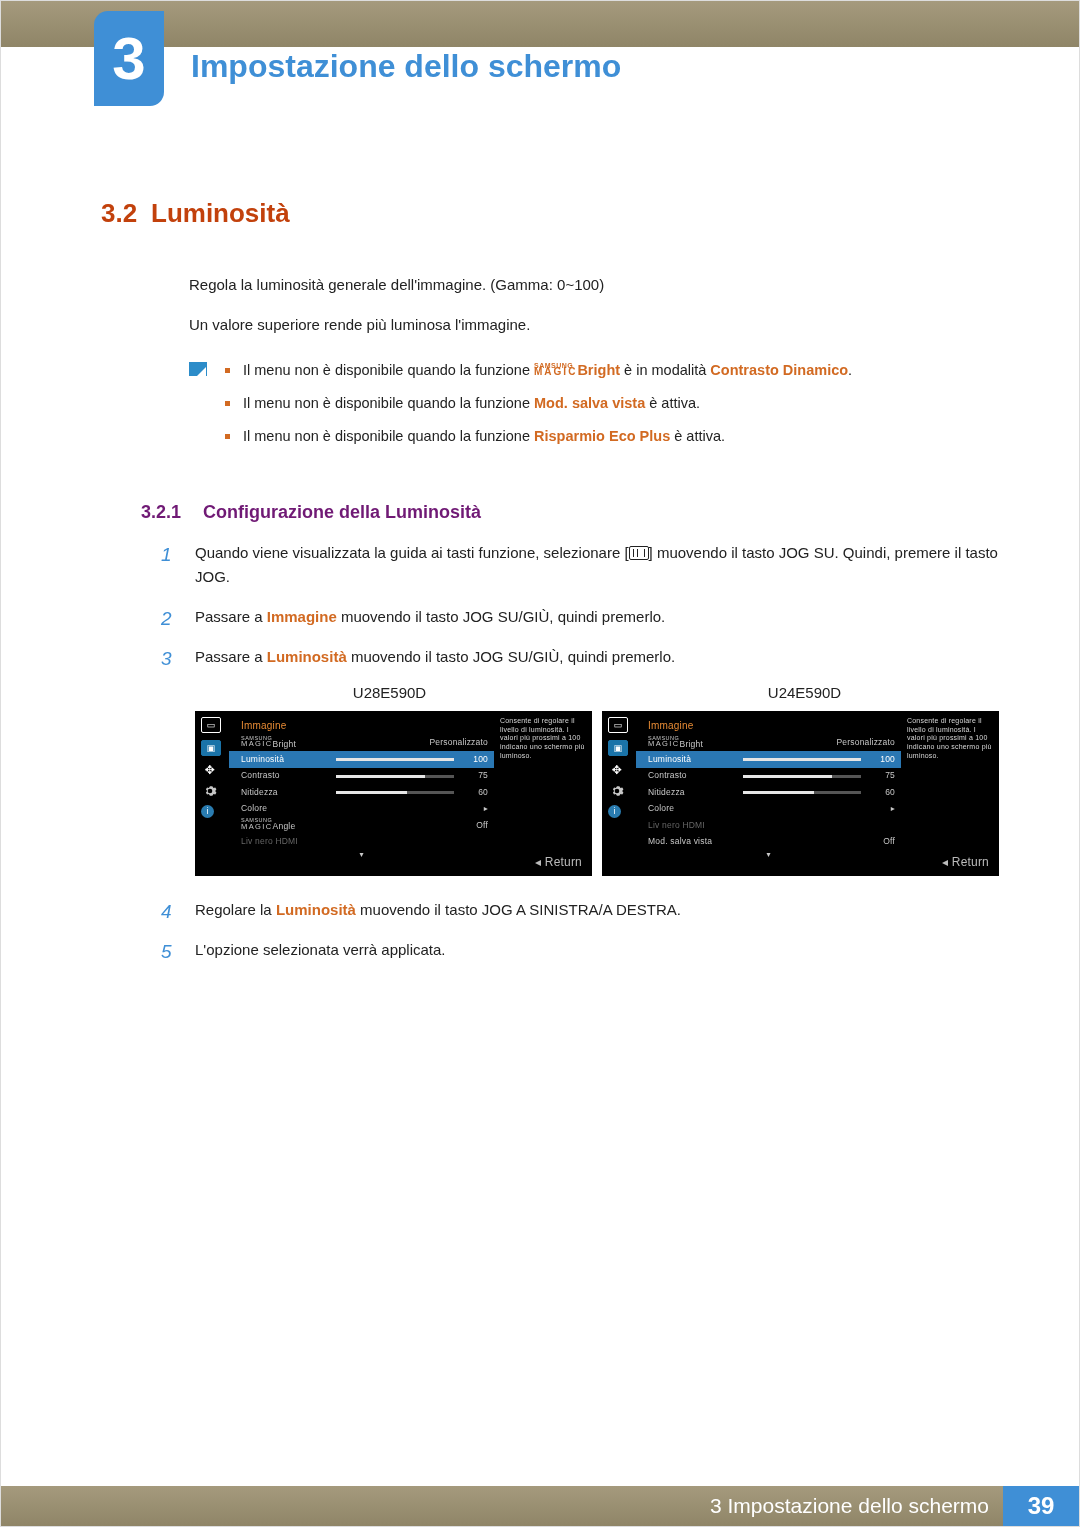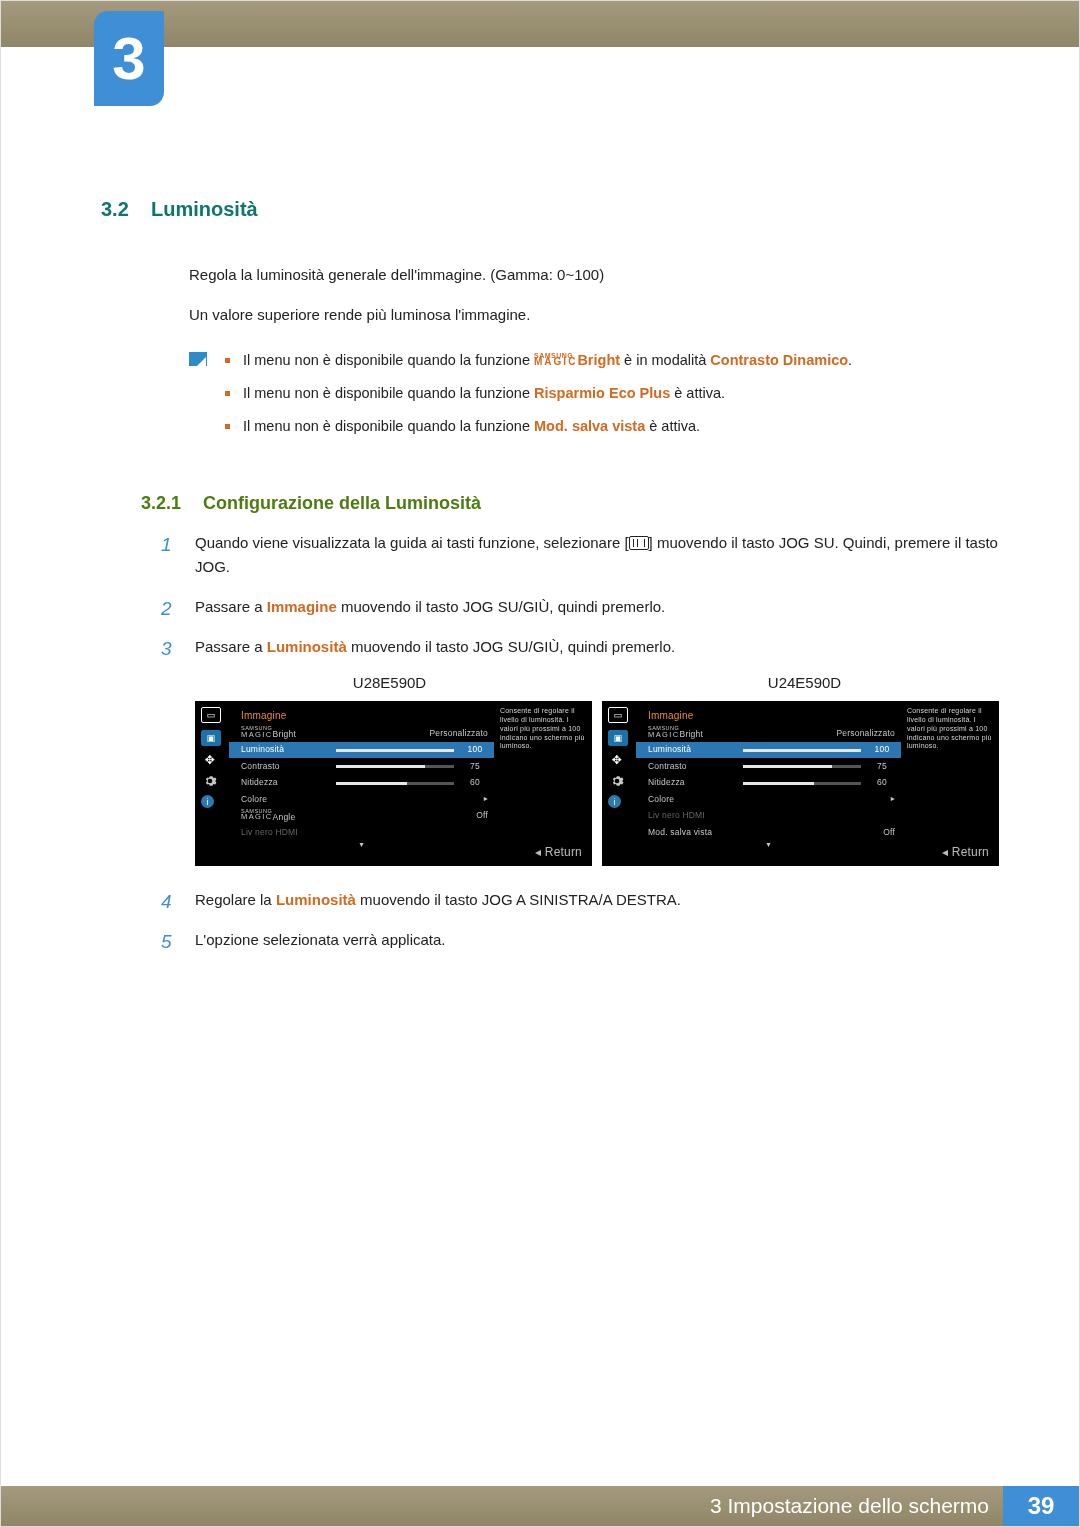--- a/index.html
+++ b/index.html
@@ -1,34 +1,34 @@
 <!DOCTYPE html>
 <html><head>
 <meta charset="utf-8">
 <style>
   body{margin:0;font-family:Arial,Helvetica,sans-serif;color:#222;background:#fff;font-size:15px;line-height:1.6}
   .page{width:1080px;height:1527px;position:relative;border:1px solid #ddd;box-sizing:border-box;background:#fff;overflow:hidden}
   .topbar{height:46px;background:linear-gradient(#a59a7d,#8f8567);position:absolute;top:0;left:0;right:0}
   .chapter-badge{position:absolute;left:93px;top:10px;width:70px;height:95px;background:#3f8fd6;border-radius:14px 0 14px 0;color:#fff;font-size:60px;font-weight:bold;display:flex;align-items:center;justify-content:center}
   .chapter-title{position:absolute;left:190px;top:40px;font-size:32px;color:#3f8fd6;font-weight:bold}
   .content{position:absolute;left:100px;right:80px;top:192px}
-  h2{color:#0f766e;font-size:20px;margin:0 0 38px 0;font-weight:bold}
+  h2{color:#c2410c;font-size:26px;margin:0 0 38px 0;font-weight:bold}
   h2 .secno{display:inline-block;width:50px}
   .para{margin:0 0 16px 88px}
   .note-block{margin:22px 0 0 88px;display:flex}
   .note-icon{width:18px;height:14px;background:#2c8cc9;position:relative;margin-right:18px;margin-top:3px;flex-shrink:0}
   .note-icon::after{content:"";position:absolute;right:1px;bottom:-1px;border:5px solid transparent;border-right-color:#fff;border-bottom-color:#fff}
   ul.notes{margin:0;padding:0;list-style:none;font-size:14.5px}
   ul.notes li{margin-bottom:10px;position:relative;padding-left:18px}
   ul.notes li::before{content:"";width:5px;height:5px;background:#d26a22;position:absolute;left:0;top:9px}
   .term{color:#d26a22;font-weight:bold}
   .magic-inline{display:inline-block;vertical-align:baseline;line-height:1}
   .samsung-tiny{font-size:7px;color:#d26a22;font-weight:bold;display:block;letter-spacing:.5px}
   .magic-tiny{font-size:10px;color:#d26a22;font-weight:bold;display:block;letter-spacing:2px;margin-top:-2px}
-  h3{color:#4d7c0f;font-size:18px;margin:40px 0 14px 40px;font-weight:bold}
+  h3{color:#701a75;font-size:18px;margin:40px 0 14px 40px;font-weight:bold}
   h3 .secno{display:inline-block;width:62px}
   ol.steps{list-style:none;padding:0;margin:0 0 0 60px;counter-reset:step}
   ol.steps>li{counter-increment:step;margin-bottom:16px;position:relative;padding-left:34px}
   ol.steps>li::before{content:counter(step);position:absolute;left:0;top:-1px;font-style:italic;color:#3f8fd6;font-size:19px}
   .jog-icon{display:inline-block;width:18px;height:12px;border:1.5px solid #222;border-radius:2px;position:relative;vertical-align:-2px}
   .jog-icon::before{content:"";position:absolute;left:3px;top:2px;right:3px;bottom:2px;border-left:1.5px solid #222;border-right:1.5px solid #222}
   .jog-icon::after{content:"";position:absolute;left:7px;top:2px;bottom:2px;width:1.5px;background:#222}
   .shot-area{margin:12px 0 22px 0}
   .shot-labels{display:flex;gap:26px;margin-bottom:6px}
   .shot-labels>div{flex:1;text-align:center;font-size:15px}
@@ -41,57 +41,58 @@
   .sicon.arrows{border:none;color:#fff;font-size:12px;line-height:1}
   .sicon.gear{border:none}
   .sicon.gear svg{width:14px;height:14px}
   .sicon.info{border:none;background:#2a7cb0;border-radius:50%;width:13px;height:13px}
   .menu{position:absolute;left:34px;top:24px;right:98px}
   .row{display:flex;align-items:center;height:16.5px;padding:0 6px 0 12px}
   .row.sel{background:#2a77b3;color:#fff}
   .row .lbl{flex:0 0 95px}
   .row .bar{flex:1;height:3px;background:#555;position:relative;margin-right:8px}
   .row .bar>span{position:absolute;left:0;top:0;bottom:0;background:#e6e6e6}
-  .row .val{width:26px;text-align:center}
+  .row .val{width:26px;text-align:right}
   .row.disabled{color:#666}
   .magic-lbl{display:inline-block;line-height:1}
   .magic-lbl .ss{font-size:5.5px;letter-spacing:.5px;display:block}
   .magic-lbl .mg{font-size:7.5px;letter-spacing:1.4px;display:block;margin-top:-1px}
   .arrow-r{margin-left:auto;font-size:8px}
   .down-ind{font-size:8px;position:absolute;left:50%;bottom:-11px;transform:translateX(-50%)}
   .hint{position:absolute;right:6px;top:6px;width:86px;font-size:7px;line-height:1.25;color:#d8d8d8}
   .return{position:absolute;right:10px;bottom:4px;font-size:12px;color:#bbb}
   .footer{position:absolute;bottom:0;left:0;right:0;height:40px;background:linear-gradient(#a59a7d,#8f8567);display:flex;align-items:center;justify-content:flex-end}
   .footer .ft{color:#fff;font-size:21px;margin-right:14px}
   .footer .pg{background:#3f8fd6;color:#fff;width:76px;height:40px;display:flex;align-items:center;justify-content:center;font-size:24px;font-weight:bold}
 </style>
 </head>
 <body>
 
 <div class="page">
   <div class="topbar"></div>
   <div class="chapter-badge">3</div>
+  <div class="chapter-title">Impostazione dello schermo</div>
 
   <div class="content">
     <h2><span class="secno">3.2</span><span>Luminosità</span></h2>
 
     <p class="para">Regola la luminosità generale dell'immagine. (Gamma: 0~100)</p>
     <p class="para">Un valore superiore rende più luminosa l'immagine.</p>
 
     <div class="note-block">
       <div class="note-icon"></div>
       <ul class="notes">
         <li>
           <span>Il menu non è disponibile quando la funzione </span><span class="magic-inline"><span class="samsung-tiny">SAMSUNG</span><span class="magic-tiny">MAGIC</span></span><span class="term">Bright</span><span> è in modalità </span><span class="term">Contrasto Dinamico</span><span>.</span>
         </li>
         <li>
-          <span>Il menu non è disponibile quando la funzione </span><span class="term">Risparmio Eco Plus</span><span> è attiva.</span>
+          <span>Il menu non è disponibile quando la funzione </span><span class="term">Mod. salva vista</span><span> è attiva.</span>
         </li>
         <li>
-          <span>Il menu non è disponibile quando la funzione </span><span class="term">Mod. salva vista</span><span> è attiva.</span>
+          <span>Il menu non è disponibile quando la funzione </span><span class="term">Risparmio Eco Plus</span><span> è attiva.</span>
         </li>
       </ul>
     </div>
 
     <h3><span class="secno">3.2.1</span><span>Configurazione della Luminosità</span></h3>
 
     <ol class="steps">
       <li>
         <span>Quando viene visualizzata la guida ai tasti funzione, selezionare [</span><span class="jog-icon"></span><span>] muovendo il tasto JOG SU. Quindi, premere il tasto JOG.</span>
       </li>

